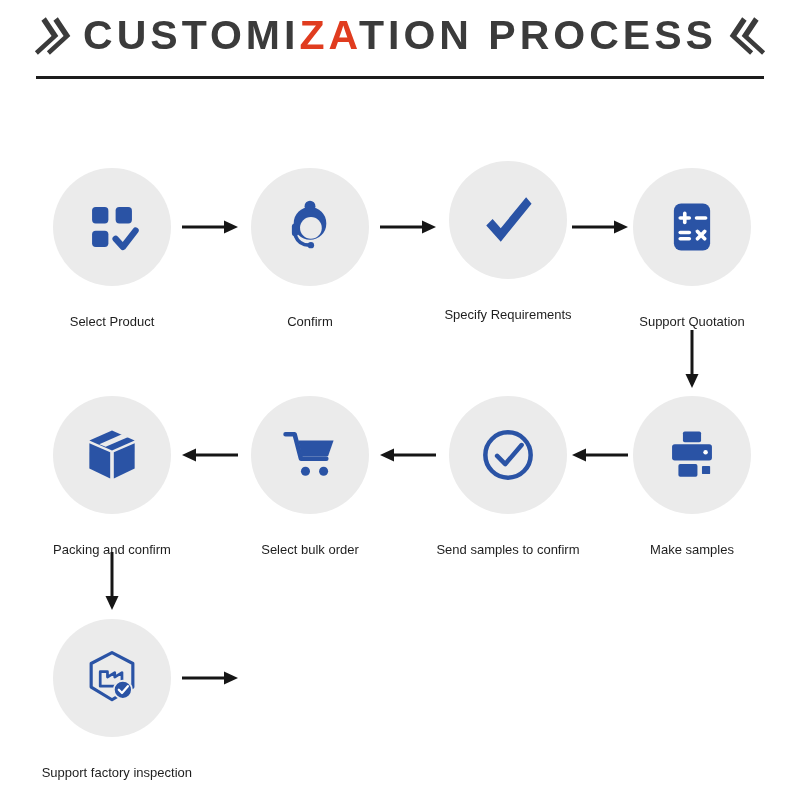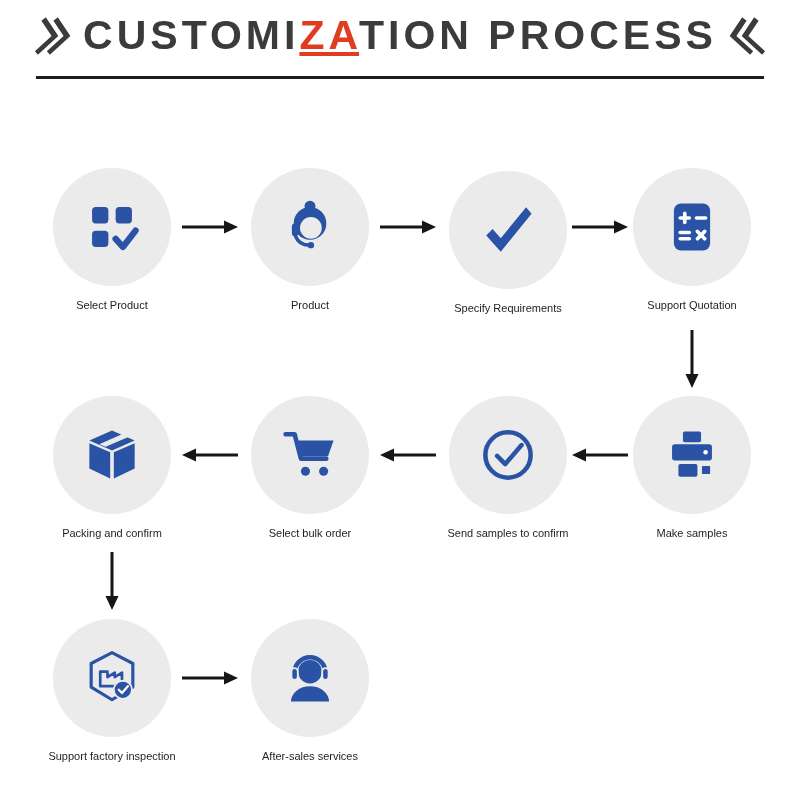--- a/index.html
+++ b/index.html
@@ -1,33 +1,33 @@
 <!DOCTYPE html>
 <html style="--icon-blue: #2a53a5; --circle-bg: #ebebeb; --title-accent: #e03c1f; --title-text: #3b3b3b; --arrow: #161616; --text: #1e1e1e; --rule: #1c1c1c;"><head>
 <meta charset="utf-8">
 <style>
   html,body { margin:0; padding:0; background:#ffffff; font-family:"Liberation Sans", sans-serif; }
   .canvas { position:relative; width:800px; height:800px; background:#fff; overflow:hidden; margin:0 auto; }
 
   
   .title-row { position:absolute; top:12px; left:0; width:100%; display:flex; align-items:center; justify-content:center; gap:12px; }
   .title-text { margin:0; font-size:41px; font-weight:600; letter-spacing:4px; color:var(--title-text,#3b3b3b); white-space:nowrap; }
-  .title-text .accent { color:var(--title-accent,#e03c1f);text-decoration:underline; }
+  .title-text .accent { color:var(--title-accent,#e03c1f); }
   .chev { color:var(--title-text,#3b3b3b); transform:skewX(-12deg); }
   .chev.flip { transform:scaleX(-1) skewX(-12deg); }
   .title-underline { position:absolute; top:76px; left:36px; width:728px; height:3px; background:var(--rule,#1c1c1c); }
 
   
   .step { position:absolute; width:200px; text-align:center; }
   .circle { width:118px; height:118px; border-radius:50%; background:var(--circle-bg,#ebebeb); margin:0 auto; display:flex; align-items:center; justify-content:center; }
   .circle svg { color:var(--icon-blue,#2a53a5); }
-  .label { margin:13px auto 0; font-size:11px; line-height:1.25; color:var(--text,#1e1e1e); }
-  .label.narrow { width:160px; }
-
-  .p1{left:12px;top:168px} .p2{left:210px;top:168px} .p3{left:408px;top:171px} .p4{left:592px;top:168px}
+  .label { margin:28px auto 0; font-size:13px; line-height:1.25; color:var(--text,#1e1e1e); }
+  .label.narrow { width:160px;text-align:right; }
+
+  .p1{left:12px;top:168px} .p2{left:210px;top:168px} .p3{left:408px;top:161px} .p4{left:592px;top:168px}
   .p5{left:592px;top:396px} .p6{left:408px;top:396px} .p7{left:210px;top:396px} .p8{left:12px;top:396px}
   .p9{left:12px;top:619px} .p10{left:210px;top:619px}
 
   
   .arrow { position:absolute; color:var(--arrow,#161616); }
   .a1{left:182px;top:220px} .a2{left:380px;top:220px} .a3{left:572px;top:220px}
   .a4{left:685px;top:330px}
   .a5{left:572px;top:448px} .a6{left:380px;top:448px} .a7{left:182px;top:448px}
   .a8{left:105px;top:552px}
   .a9{left:182px;top:671px}
@@ -66,21 +66,21 @@
     <div class="circle">
       <svg width="58" height="58" viewBox="0 0 64 64">
         <circle cx="32" cy="28" r="18" fill="currentColor"></circle>
         <circle cx="32" cy="9" r="6" fill="currentColor"></circle>
         <circle cx="33" cy="33" r="12" fill="var(--circle-bg,#ebebeb)"></circle>
         <rect x="12" y="28" width="7" height="14" rx="3.5" fill="currentColor"></rect>
         <path d="M16 42 q4 10 15 10" fill="none" stroke="currentColor" stroke-width="4" stroke-linecap="round"></path>
         <circle cx="33" cy="52" r="3.5" fill="currentColor"></circle>
       </svg>
     </div>
-    <div class="label">Product</div>
+    <div class="label">Confirm</div>
   </div>
 
   <div class="step p3">
     <div class="circle">
       <svg width="58" height="58" viewBox="0 0 64 64">
         <polygon points="8,38 15,31 24,41 52,7 58,14 24,56" fill="currentColor"></polygon>
       </svg>
     </div>
     <div class="label">Specify Requirements</div>
   </div>
@@ -155,32 +155,20 @@
       <svg width="58" height="58" viewBox="0 0 64 64">
         <path d="M32 4 L55 16 V42 L32 56 L9 42 V16 Z" fill="none" stroke="currentColor" stroke-width="3.5" stroke-linejoin="round"></path>
         <path d="M19 41 V25 h8 v6 l8 -5 v5 l8 -5 v15 z" fill="none" stroke="currentColor" stroke-width="3" stroke-linejoin="round"></path>
         <circle cx="44" cy="45" r="10" fill="currentColor" stroke="var(--circle-bg,#ebebeb)" stroke-width="2"></circle>
         <path d="M39.5 45 l3.5 3.5 6.5 -7.5" fill="none" stroke="#ffffff" stroke-width="2.5" stroke-linecap="round" stroke-linejoin="round"></path>
       </svg>
     </div>
     <div class="label narrow">Support factory inspection</div>
   </div>
 
-  <div class="step p10">
-    <div class="circle">
-      <svg width="58" height="58" viewBox="0 0 64 64">
-        <circle cx="32" cy="25" r="13" fill="currentColor"></circle>
-        <path d="M11 58 a21 17 0 0 1 42 0 z" fill="currentColor"></path>
-        <path d="M15 26 a17 17 0 0 1 34 0" fill="none" stroke="currentColor" stroke-width="5"></path>
-        <rect x="11.5" y="21" width="7" height="13" rx="3.5" fill="currentColor" stroke="var(--circle-bg,#ebebeb)" stroke-width="2"></rect>
-        <rect x="45.5" y="21" width="7" height="13" rx="3.5" fill="currentColor" stroke="var(--circle-bg,#ebebeb)" stroke-width="2"></rect>
-      </svg>
-    </div>
-    <div class="label">After-sales services</div>
-  </div>
 
   <svg class="arrow a1" width="56" height="14" viewBox="0 0 56 14">
     <line x1="0" y1="7" x2="43" y2="7" stroke="currentColor" stroke-width="3"></line>
       <polygon points="42,0.5 56,7 42,13.5" fill="currentColor"></polygon>
   </svg>
   <svg class="arrow a2" width="56" height="14" viewBox="0 0 56 14">
     <line x1="0" y1="7" x2="43" y2="7" stroke="currentColor" stroke-width="3"></line>
       <polygon points="42,0.5 56,7 42,13.5" fill="currentColor"></polygon>
   </svg>
   <svg class="arrow a3" width="56" height="14" viewBox="0 0 56 14">

